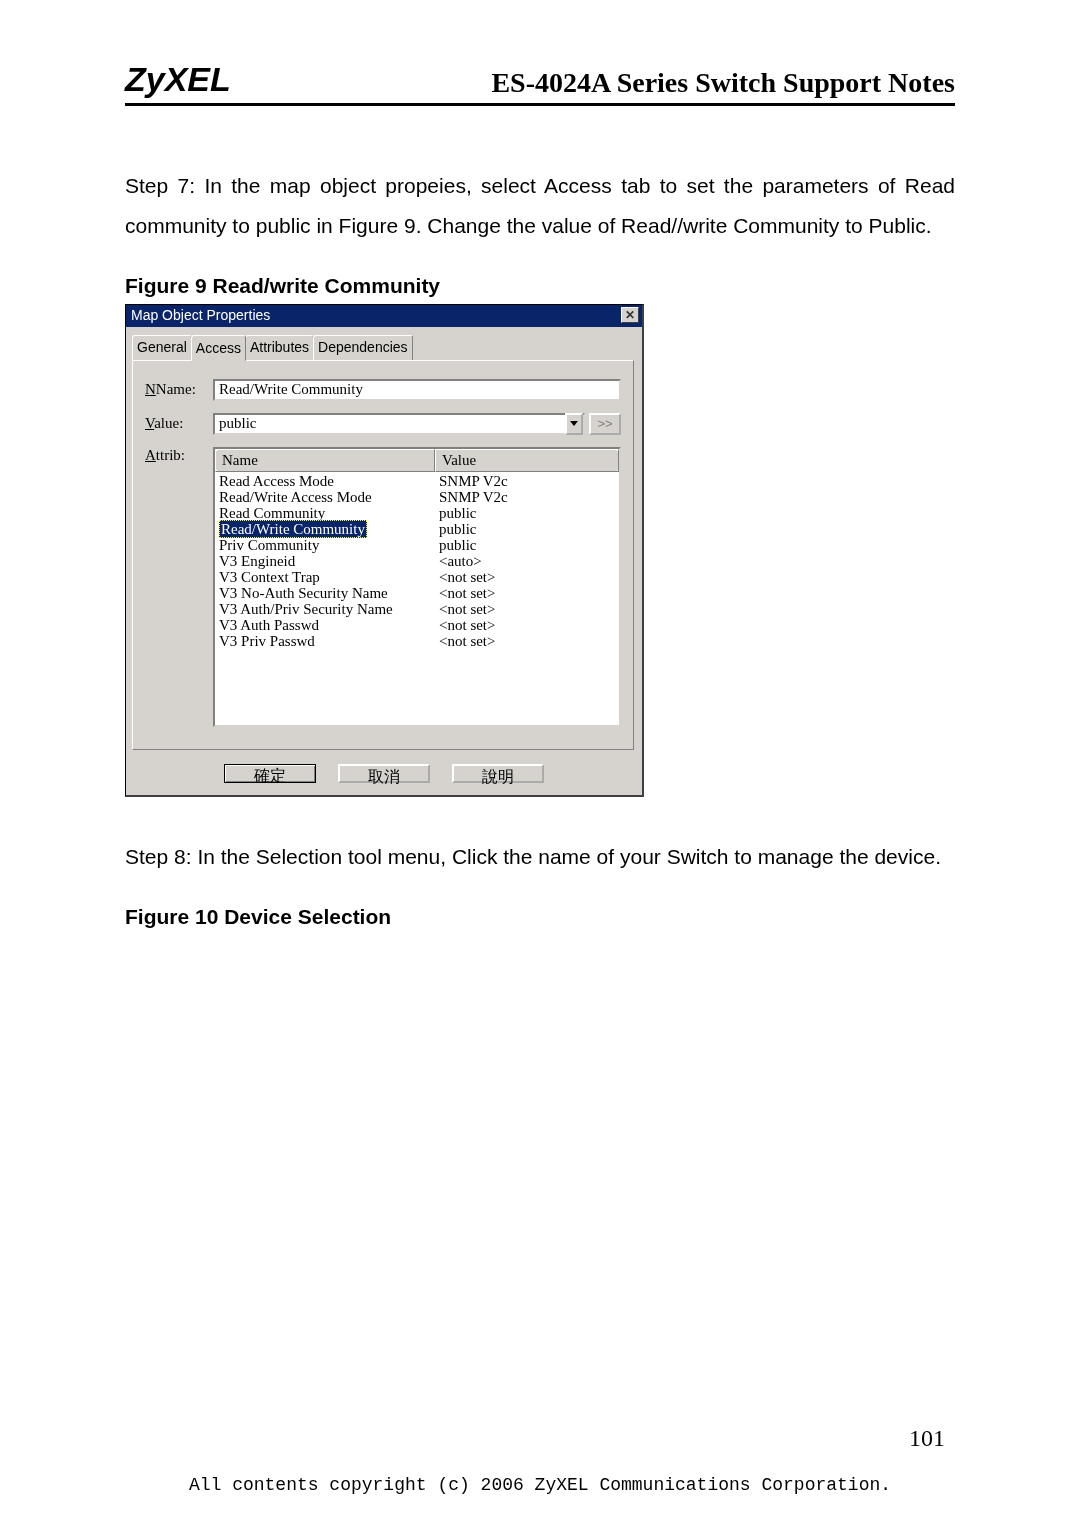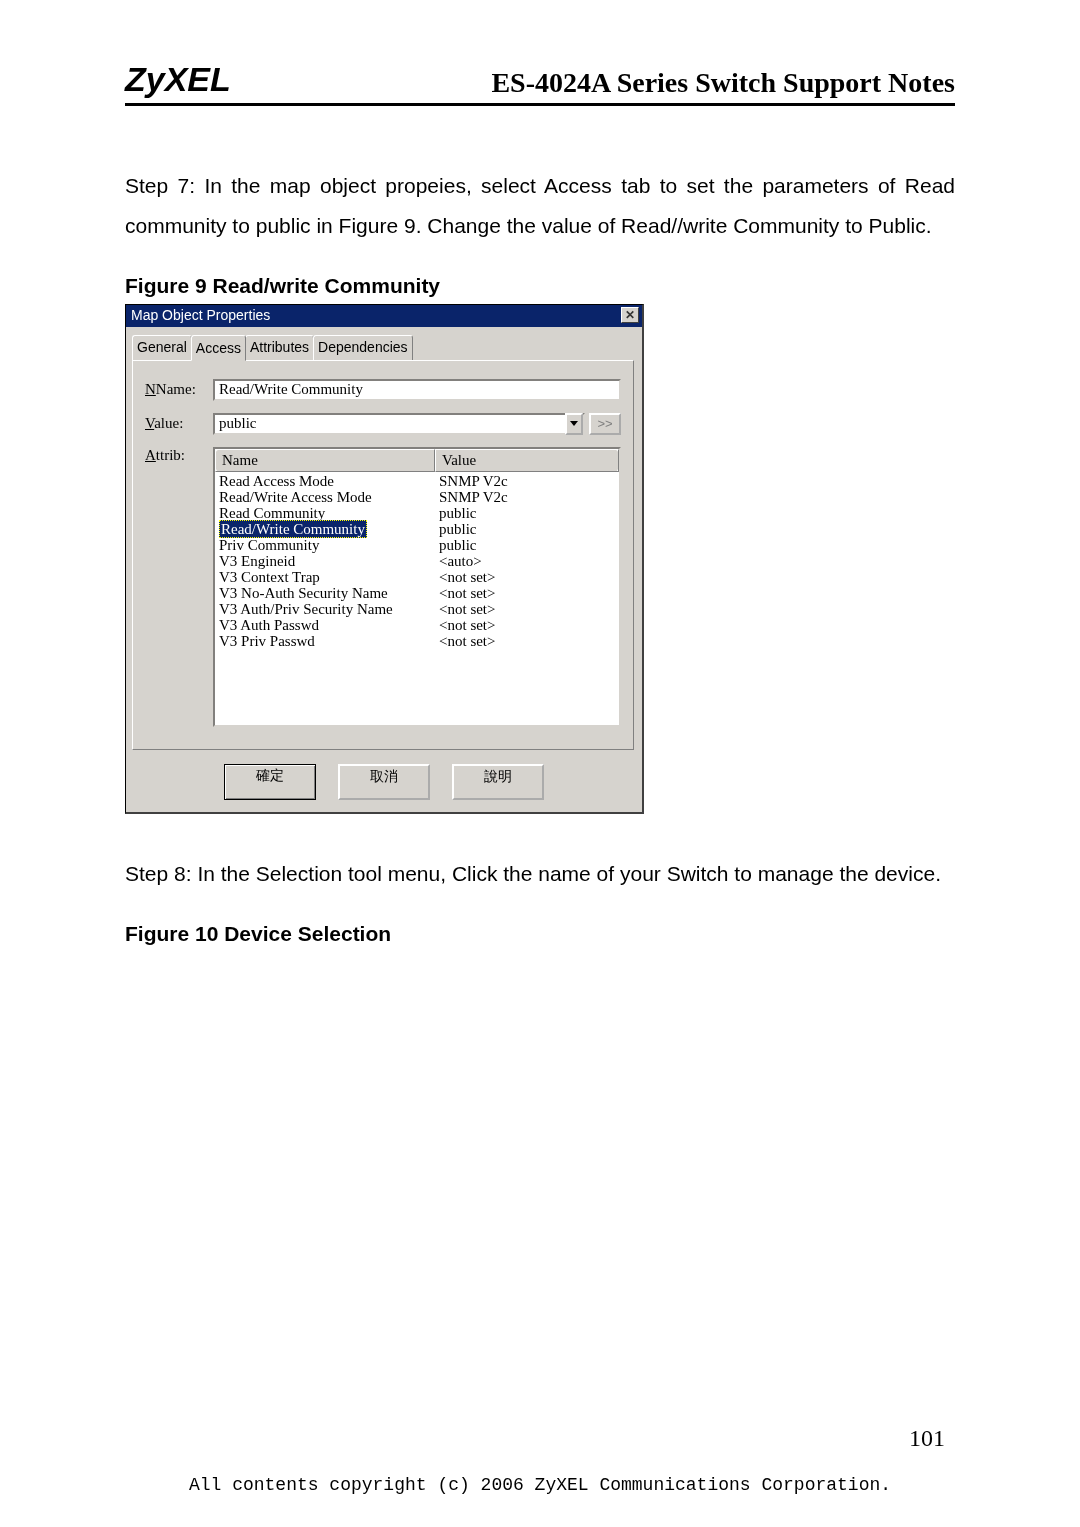--- a/index.html
+++ b/index.html
@@ -221,25 +221,25 @@
       padding: 0 1px;
     }
     .dialog-buttons {
       display: flex;
       justify-content: center;
       gap: 22px;
       padding: 14px 0 12px 0;
     }
     .dlg-btn {
       width: 92px;
-      height: 36px;
+      height: 19px;
       background: #d6d3ce;
       border: 2px outset #fff;
       font-family: Arial, sans-serif;
-      font-size: 14px;
+      font-size: 16px;
       text-align: center;
       line-height: 21px;
       cursor: pointer;
     }
     .dlg-btn.default {
       border: 1px solid #000;
       box-shadow: inset 1px 1px 0 #fff, inset -1px -1px 0 #808080;
     }
     .page-number {
       position: absolute;

